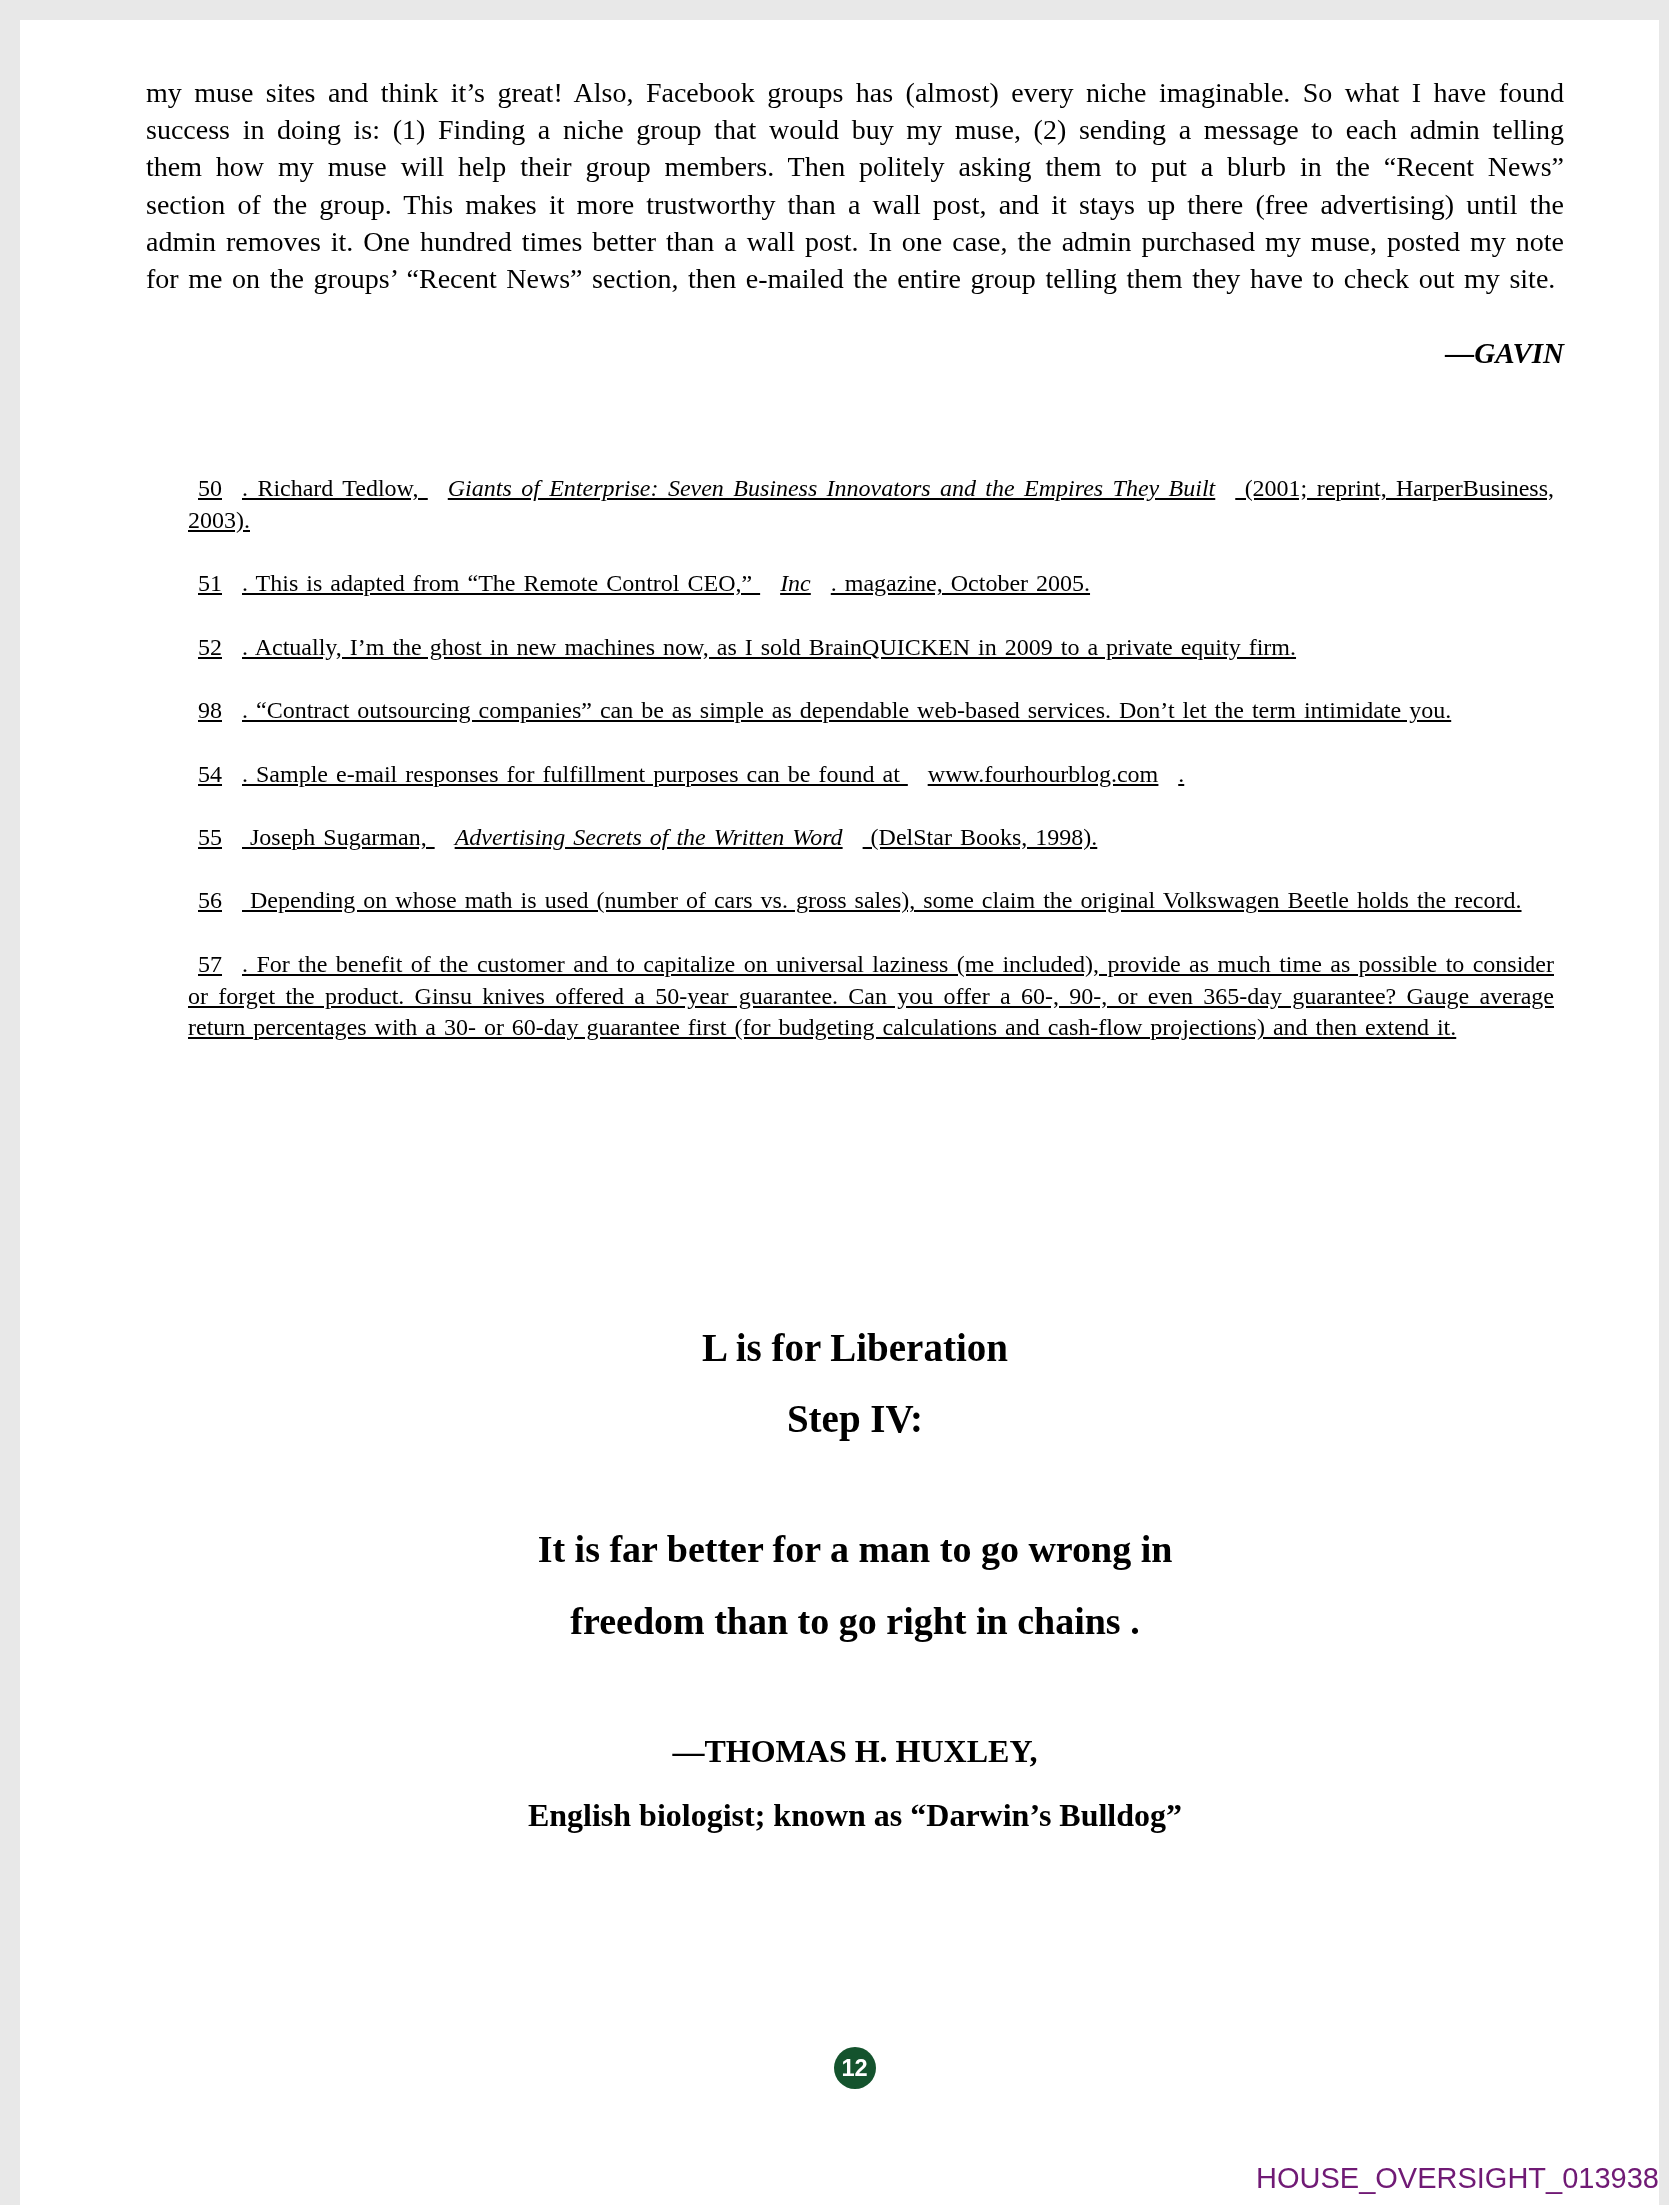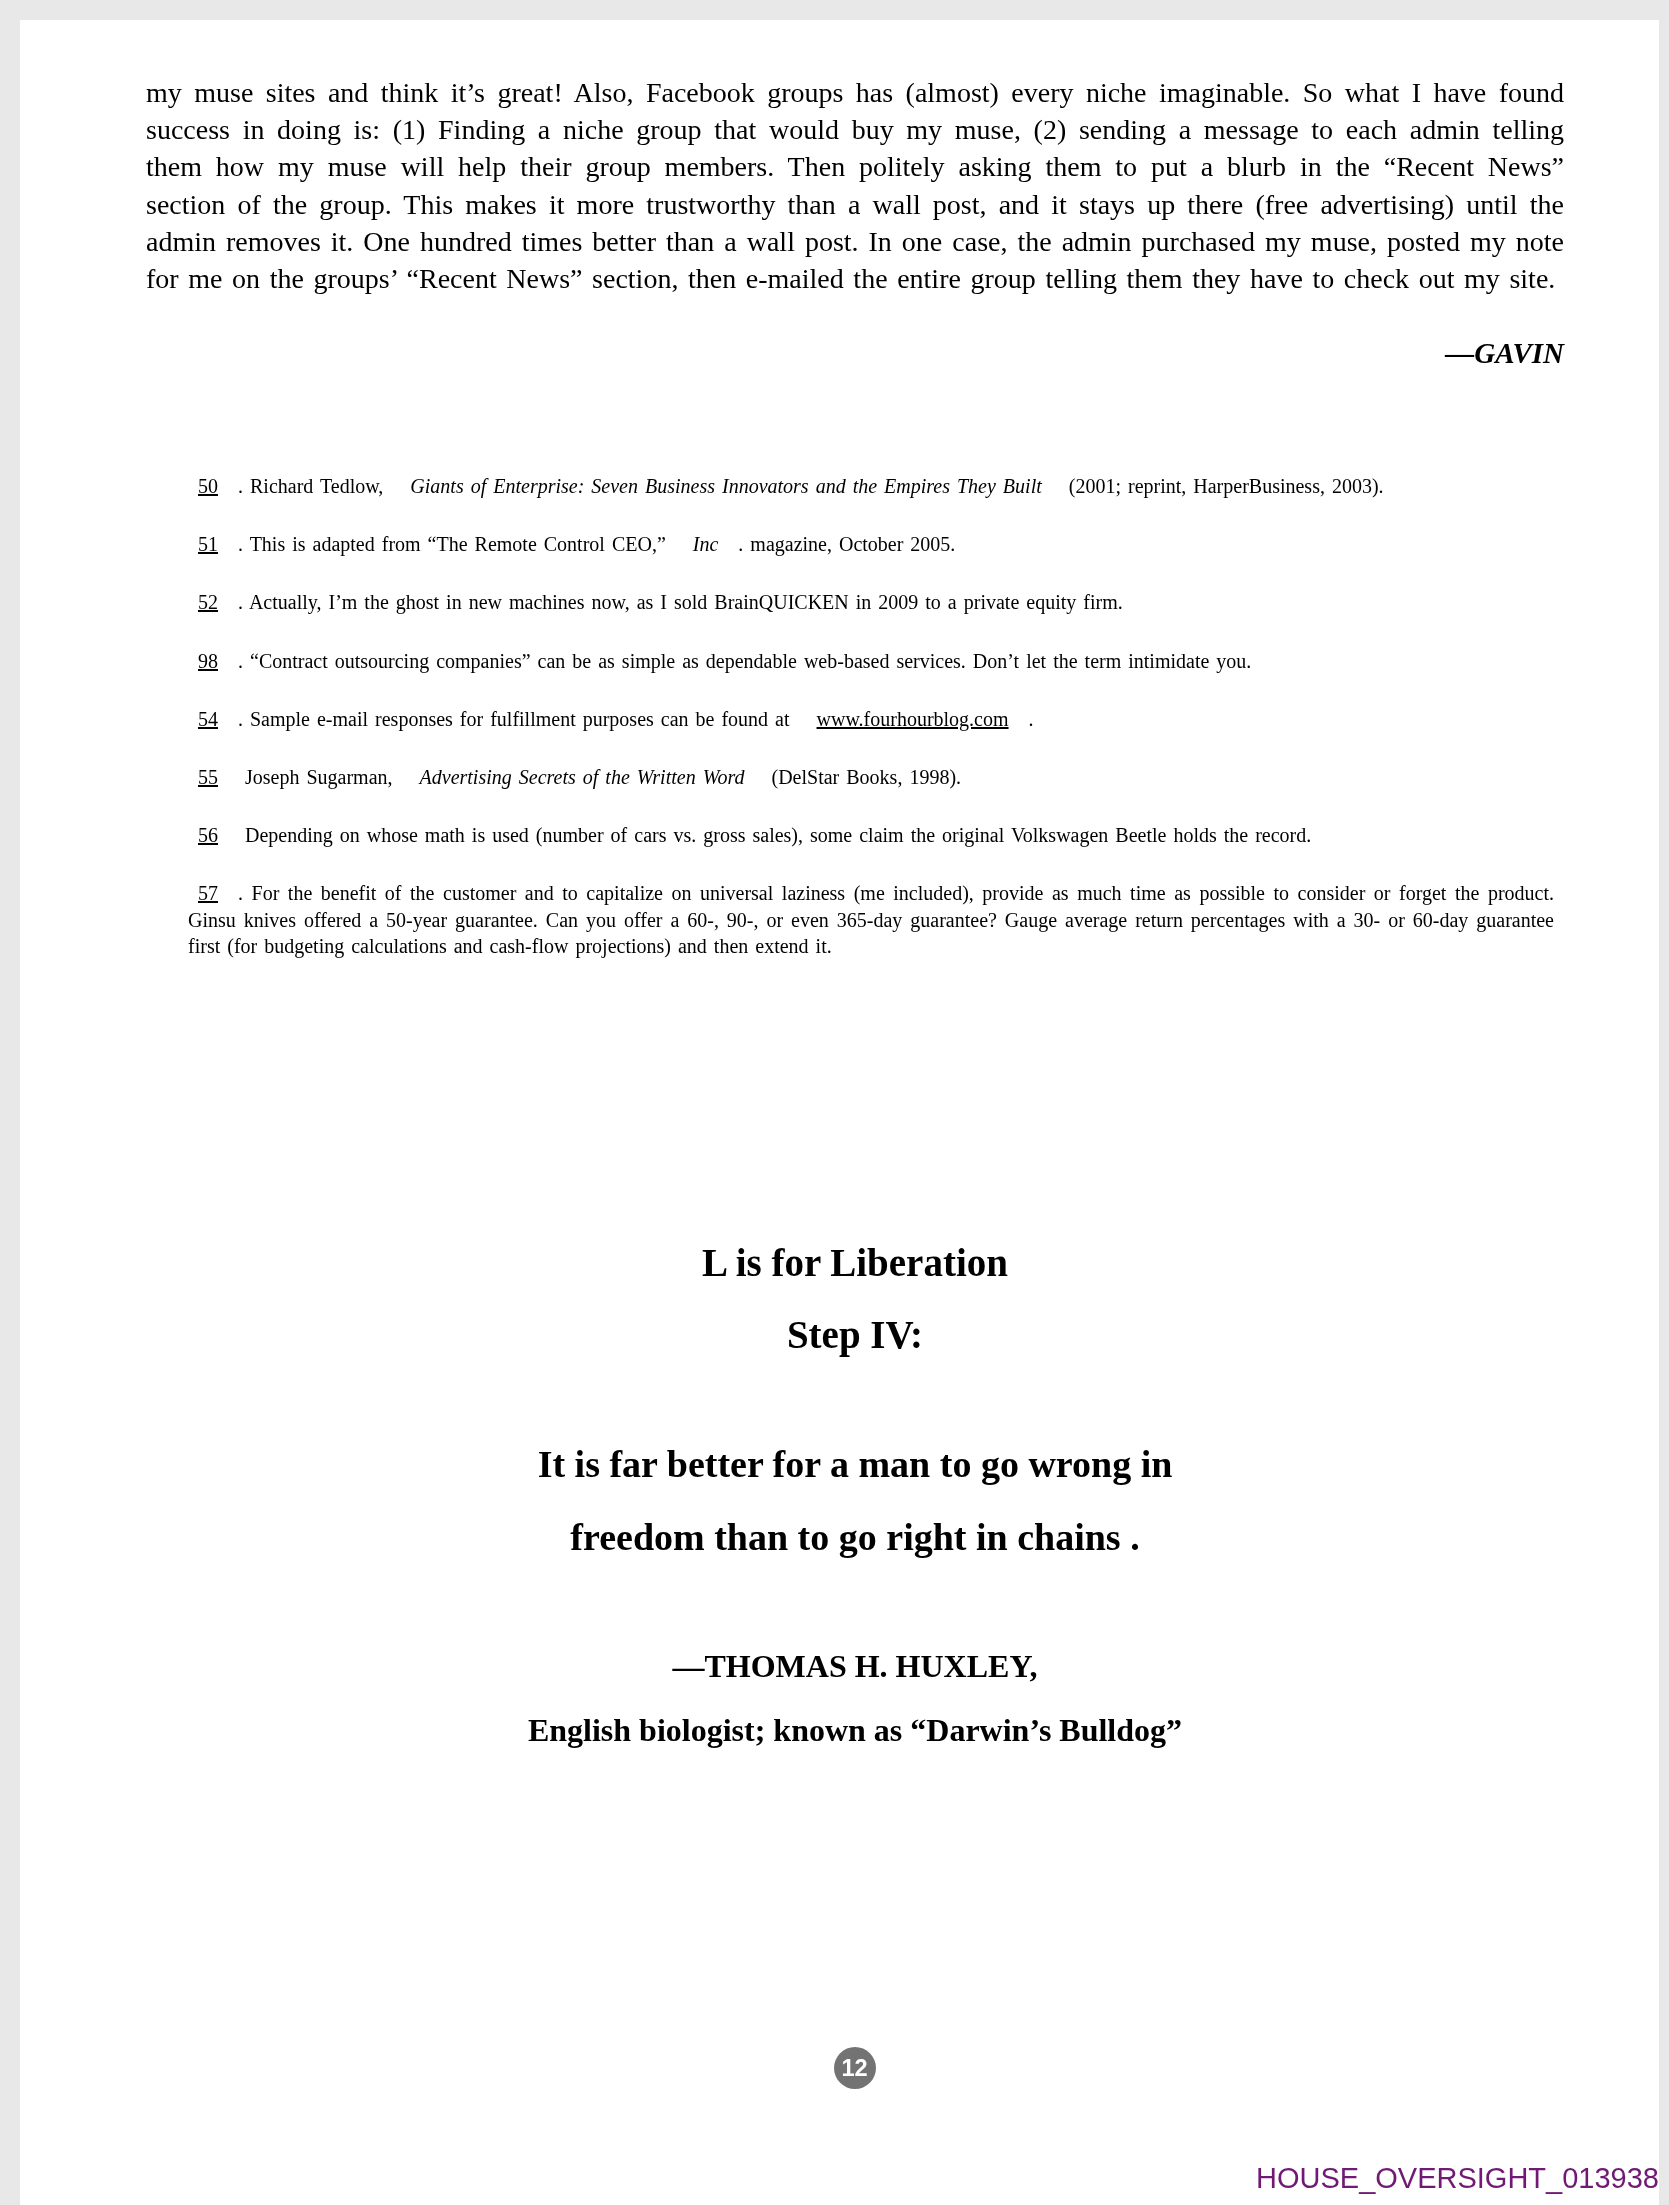--- a/index.html
+++ b/index.html
@@ -25,25 +25,26 @@
   .gavin {
     margin-top: 19.6px;
     text-align: right;
     font-weight: bold;
     font-style: italic;
     font-size: 29px;
   }
 
   .footnotes { margin-top: 73px; padding-left: 42px; }
   .footnote {
-    font-size: 20px;
+    font-size: 24px;
     line-height: 1.32;
     text-align: justify;
     word-spacing: 2px;
     margin-bottom: 11.8px;
+    text-decoration: underline;
   }
   .fn-link { text-decoration: underline; color: #000; cursor: pointer; }
   .em { font-style: italic; }
 
   .section { text-align: center; }
   .step-title {
     margin-top: 216px;
     font-weight: bold;
     font-size: 39px;
     line-height: 1.32;
@@ -61,21 +62,21 @@
     line-height: 1.38;
   }
 
   .page-circle {
     position: absolute;
     left: 50%;
     transform: translateX(-50%);
     top: 2027px;
     width: 42px;
     height: 42px;
-    background: #737373;
+    background: #14532d;
     border-radius: 50%;
     color: #ffffff;
     font-family: "Liberation Sans", sans-serif;
     font-weight: bold;
     font-size: 23.6px;
     display: flex;
     align-items: center;
     justify-content: center;
   }
 

